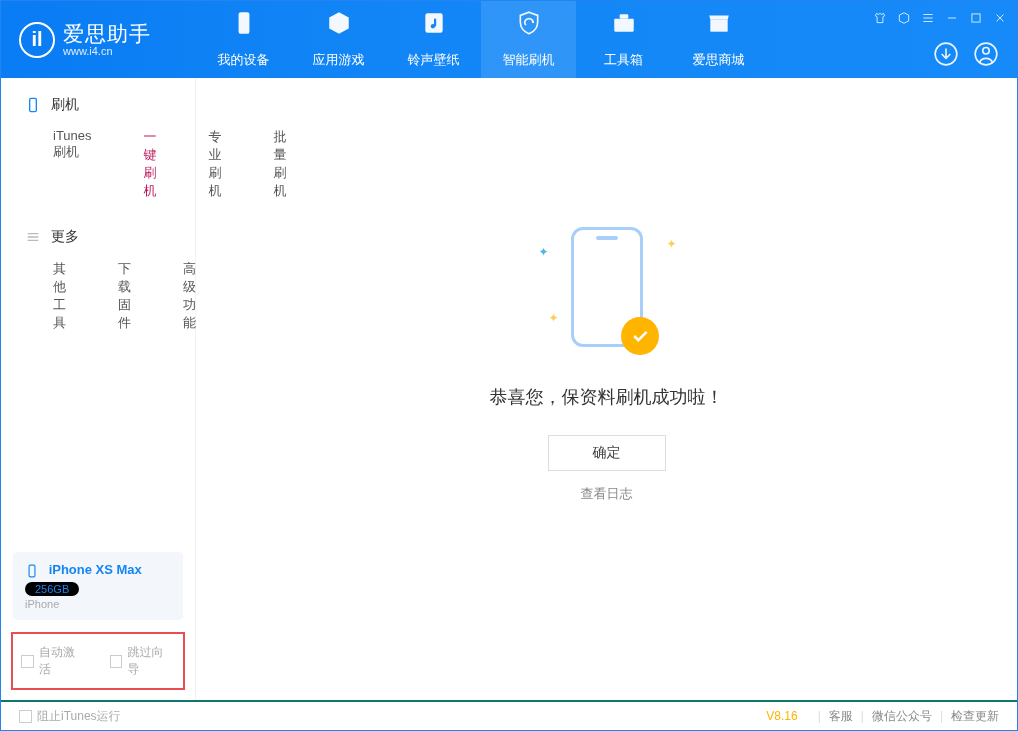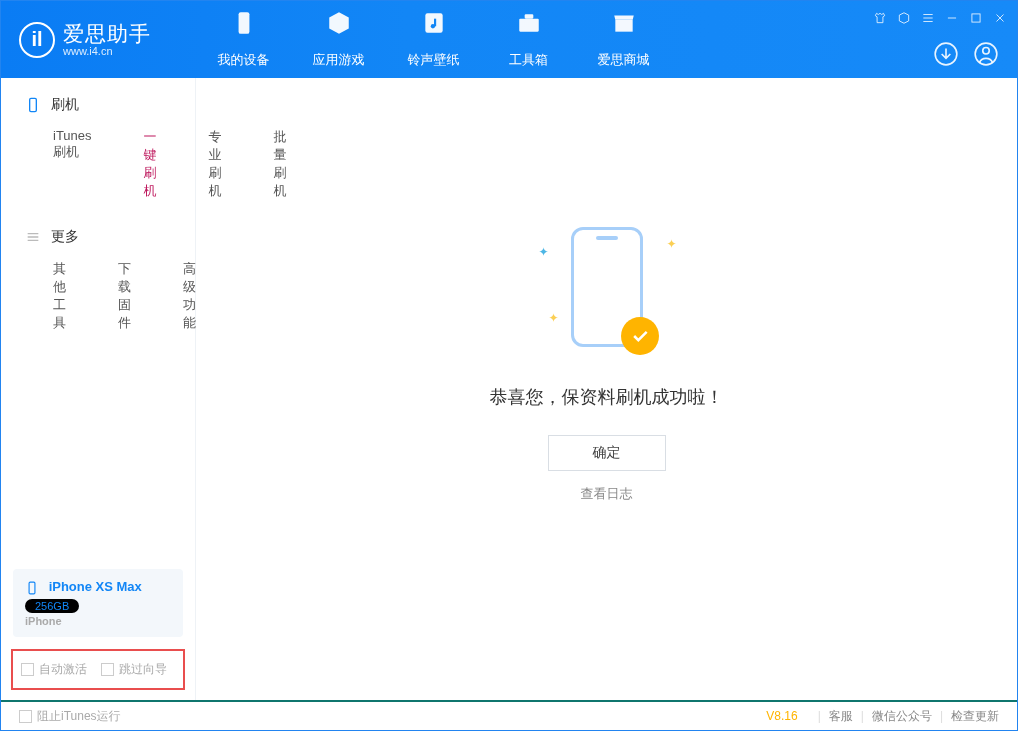--- a/index.html
+++ b/index.html
@@ -26,23 +26,23 @@
 .side-group-title { display:flex; align-items:center; padding: 18px 0 4px 24px; font-size:14px; color:#333; }
 .side-group-title svg { width:16px; height:16px; margin-right:10px; }
 .side-items { display:flex; flex-direction:row; }
 .side-item { padding: 10px 0 10px 52px; font-size:13px; color:#555; cursor:pointer; }
 .side-item.active { color:#be185d; }
 .side-spacer { flex:1; }
 .device-box { margin: 0 12px 10px 12px; background:#f3f7fb; border-radius:4px; padding:10px 12px; display:flex; align-items:center; font-size:13px; color:#333; }
 .device-box svg { width:18px; height:18px; margin-right:8px; stroke:#1286f6; fill:none; stroke-width:2; }
 .device-info { margin: 0 12px 12px 12px; background:#f3f7fb; border-radius:4px; padding:10px 12px; font-size:13px; color:#1286f6; font-weight:600; }
 .device-info .storage { display:inline-block; margin-top:4px; background:#000000; color:#1286f6; border-radius:10px; padding:1px 10px; font-size:11px; font-weight:400; }
-.device-info .sub { color:#aaa; font-size:11px; font-weight:700; margin-top:2px; }
+.device-info .sub { color:#aaa; font-size:11px; font-weight:400; margin-top:2px; }
 .device-icon-small { display:inline-block; vertical-align:middle; margin-right:6px; }
-.checkbox-row { border:2px solid #e94e4e; margin: 0 10px 10px 10px; padding:10px 8px; display:flex; gap:14px; }
+.checkbox-row { border:2px solid #e94e4e; margin: 0 10px 10px 10px; padding:10px 8px; display:flex; gap:23px; }
 .chk { display:flex; align-items:center; font-size:12px; color:#aaa; cursor:pointer; }
 .chk-box { width:13px; height:13px; border:1px solid #ccc; margin-right:5px; }
 
 
 .main { flex:1; display:flex; flex-direction:column; align-items:center; justify-content:center; padding-bottom:60px; }
 .illustration { width:160px; height:150px; position:relative; margin-bottom:20px; }
 .phone-shape { position:absolute; left:44px; top:12px; width:72px; height:120px; border:3px solid #a7cff9; border-radius:12px; background:#fff; }
 .phone-shape::before { content:""; position:absolute; left:50%; top:6px; transform:translateX(-50%); width:22px; height:4px; background:#a7cff9; border-radius:2px; }
 .phone-check { position:absolute; right:28px; bottom:10px; width:38px; height:38px; background:#ffb400; border-radius:50%; display:flex; align-items:center; justify-content:center; }
 .phone-check svg { width:20px; height:20px; stroke:#fff; stroke-width:3; fill:none; }
@@ -88,20 +88,27 @@
       <span>应用游戏</span>
     </div>
     <div class="nav-tab">
       <svg viewBox="0 0 24 24">
           <rect x="4" y="3" width="16" height="18" rx="2"></rect>
           <path d="M13 8v7" stroke="#1286f6" stroke-width="2"></path>
           <circle cx="11" cy="15" r="2" fill="#1286f6"></circle>
         </svg>
       <span>铃声壁纸</span>
     </div>
+    <div class="nav-tab active">
+      <svg viewBox="0 0 24 24">
+          <path d="M12 2l8 3v6c0 5-3.5 9-8 11-4.5-2-8-6-8-11V5z" fill="none" stroke="#fff" stroke-width="1.5"></path>
+          <path d="M8 12a4 4 0 0 1 8 0M16 12l-1-2M8 12l1 2" fill="none" stroke="#fff" stroke-width="1.5"></path>
+        </svg>
+      <span>智能刷机</span>
+    </div>
     <div class="nav-tab">
       <svg viewBox="0 0 24 24">
           <rect x="3" y="8" width="18" height="12" rx="1"></rect>
           <rect x="8" y="4" width="8" height="4" rx="1"></rect>
         </svg>
       <span>工具箱</span>
     </div>
     <div class="nav-tab">
       <svg viewBox="0 0 24 24">
           <rect x="4" y="9" width="16" height="11"></rect>

